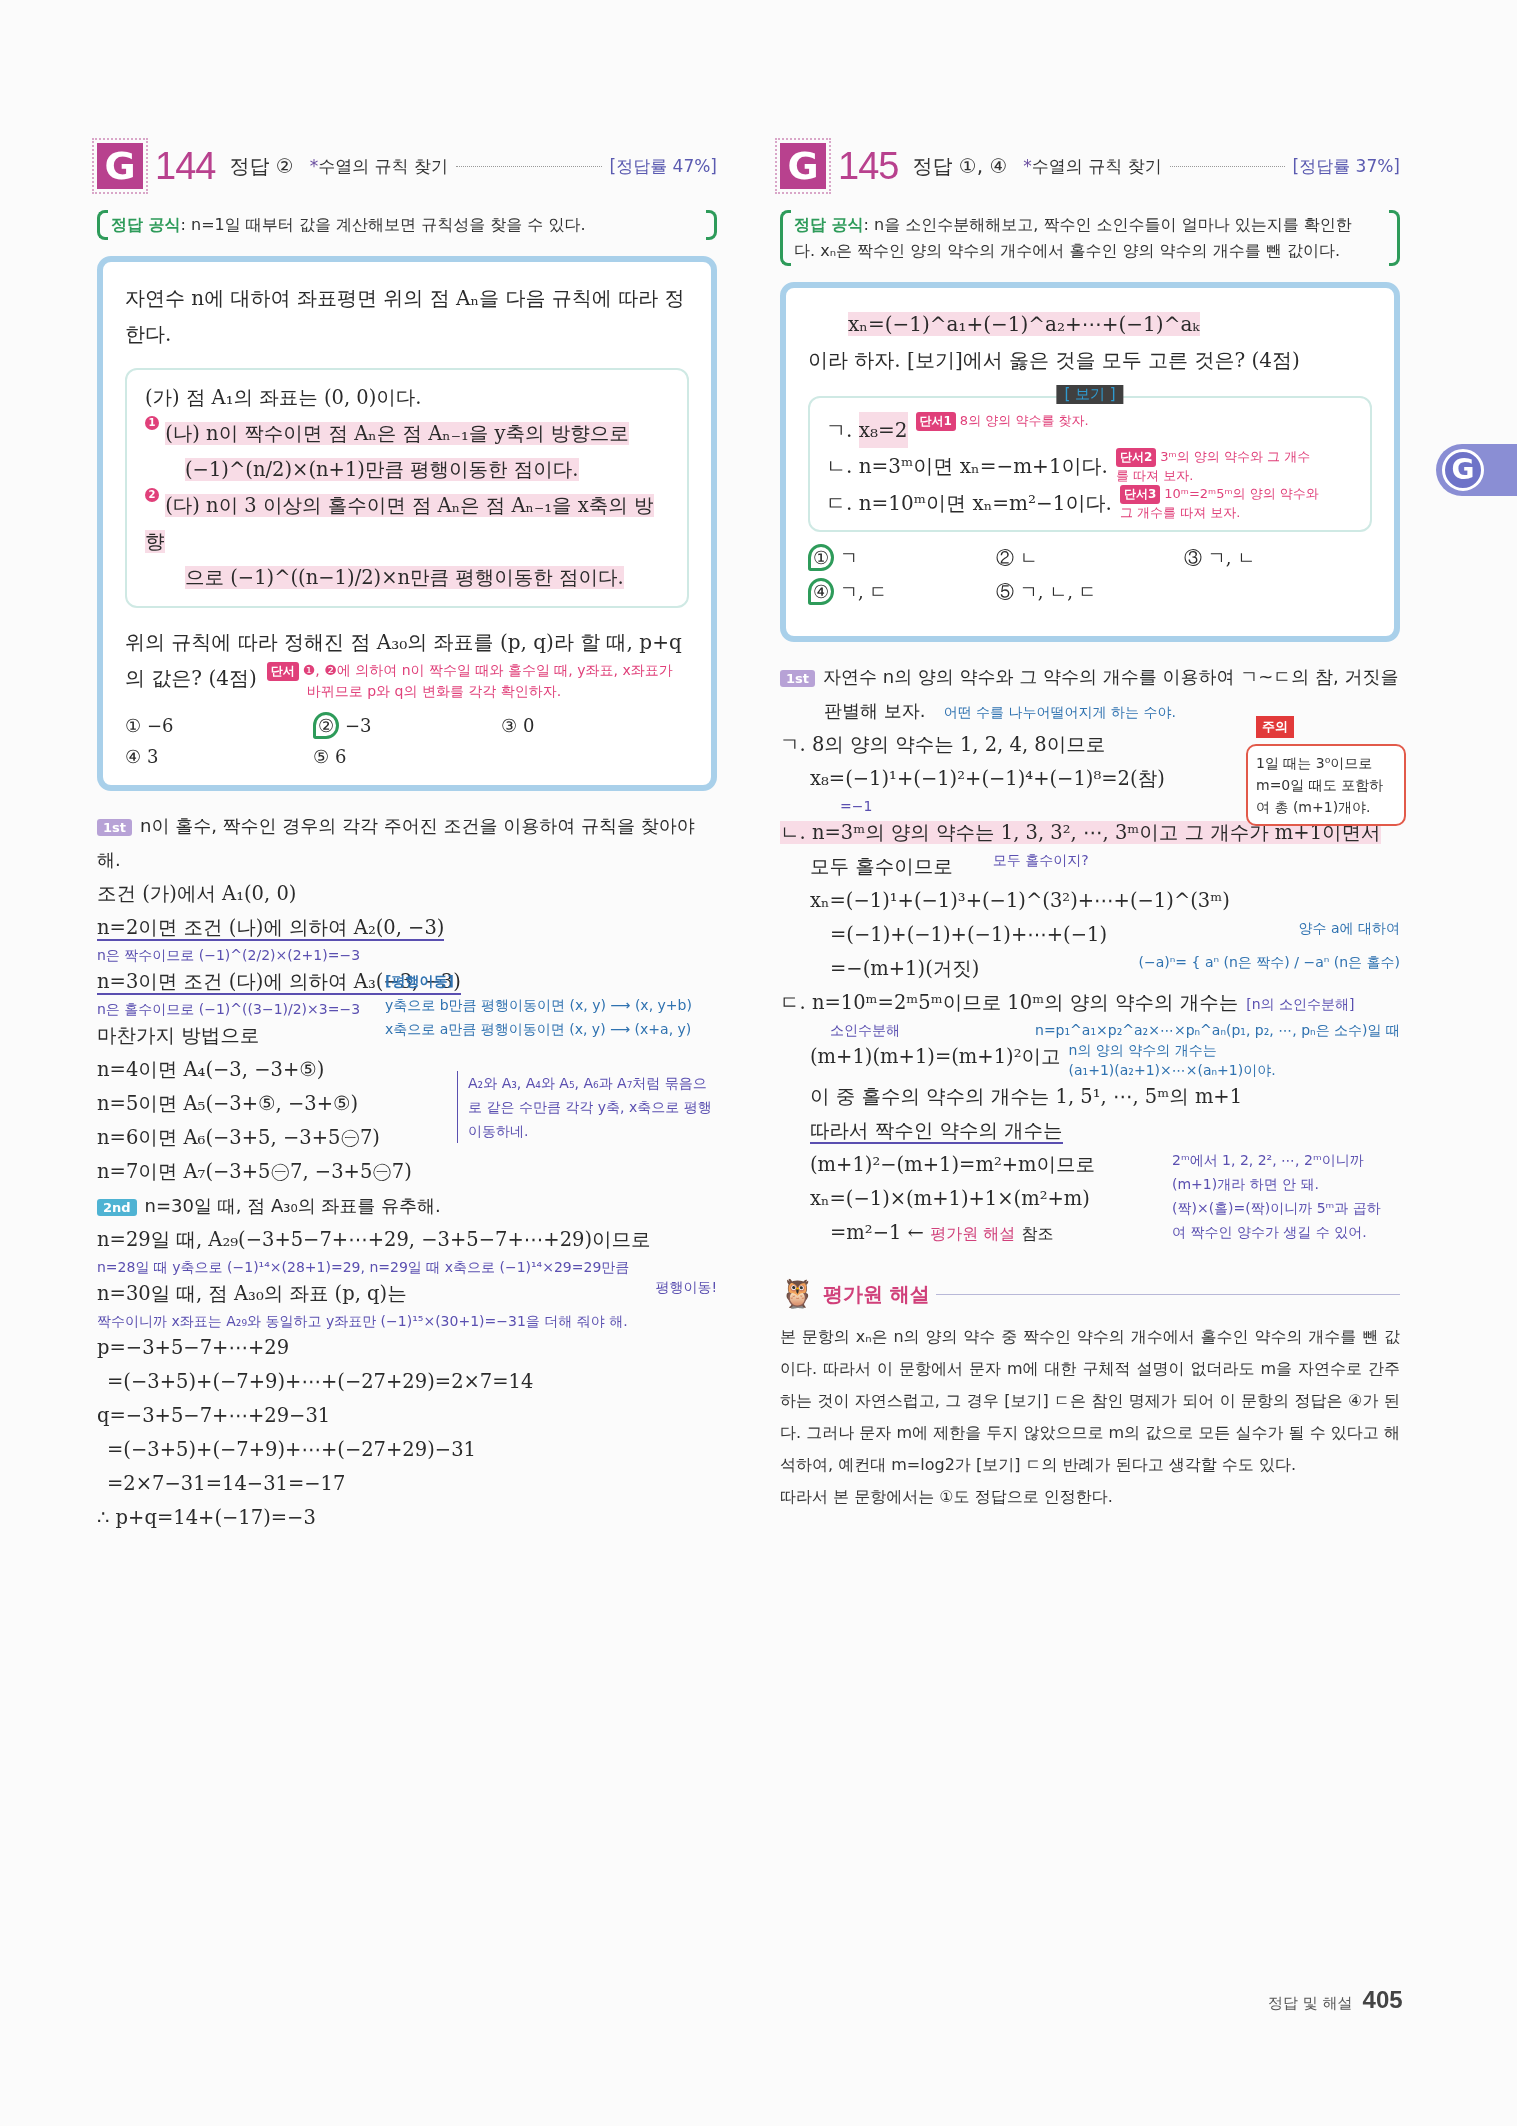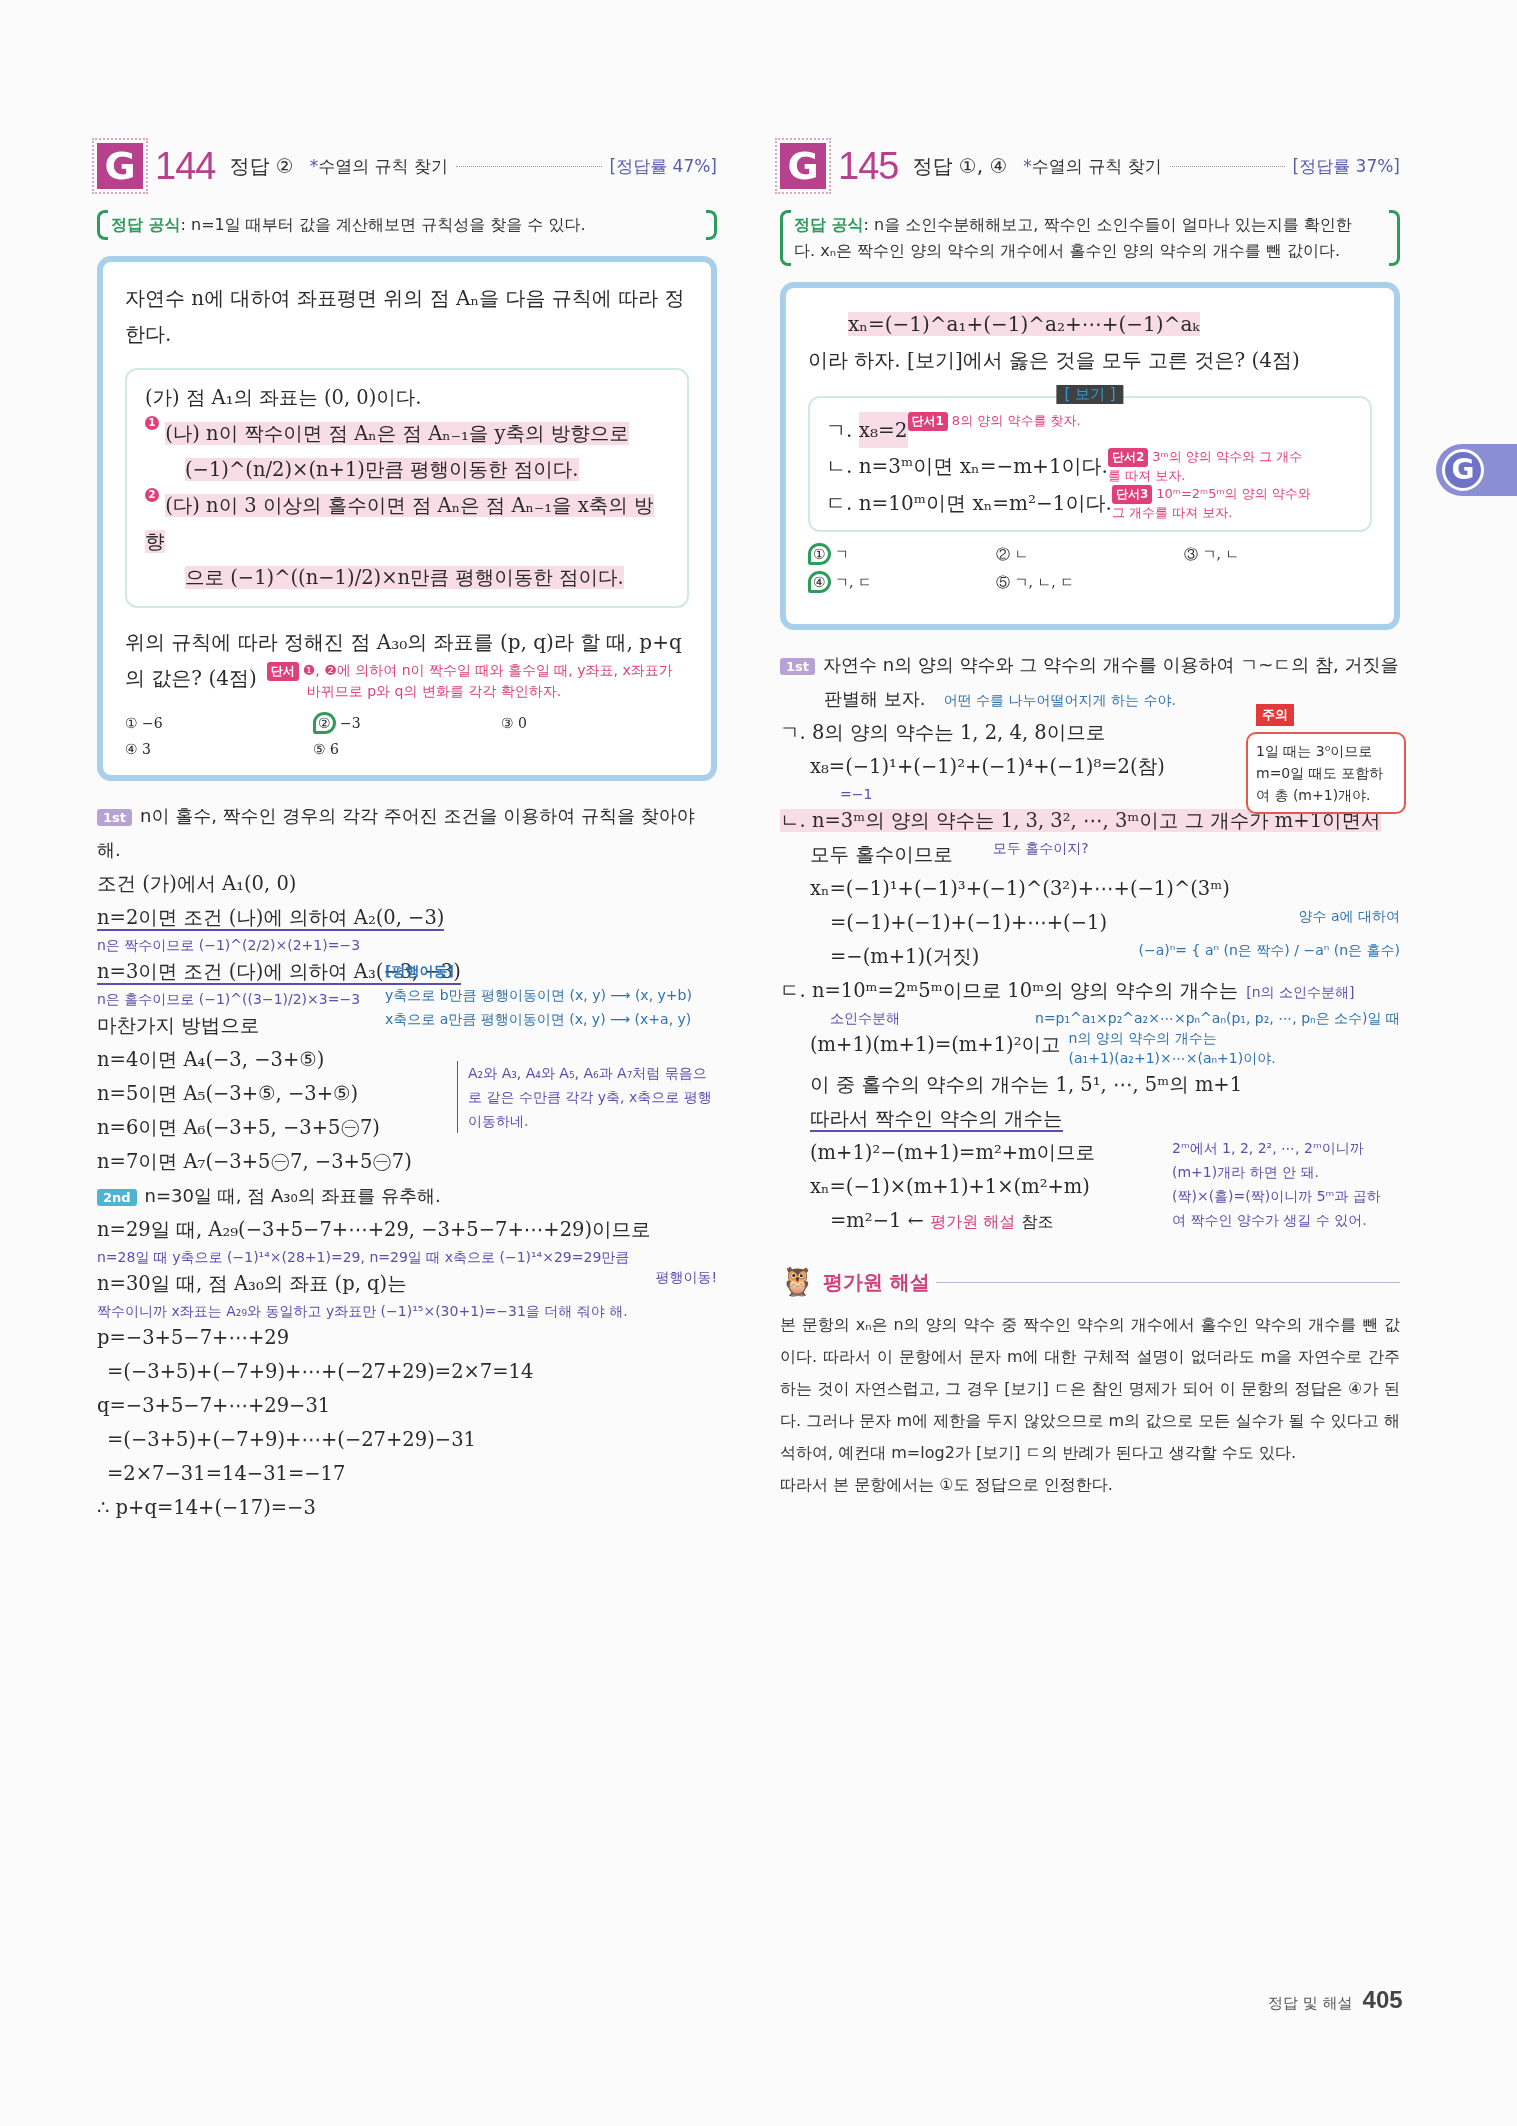--- a/index.html
+++ b/index.html
@@ -27,37 +27,37 @@
   .formula-tip::after { right: 0; border-left: none; border-radius: 0 8px 8px 0; }
 
   .qbox { margin-top: 14px; border: 6px solid #a9d0ea; border-radius: 14px; background: #fff; padding: 18px 22px; }
   .qtext { font-size: 20px; line-height: 36px; }
   .rules { border: 2px solid #cfe9e4; border-radius: 12px; margin: 16px 0; padding: 10px 18px; font-size: 19.5px; line-height: 36px; }
   .hl { background: #f8dce6; }
   .indent { padding-left: 40px; }
   .badge-num { display: inline-block; width: 14px; height: 14px; border-radius: 50%; background: #e0407a; color: #fff; font: bold 10px "DejaVu Sans", sans-serif; text-align: center; line-height: 14px; vertical-align: top; }
   .hint { font: 14px "DejaVu Sans", sans-serif; color: #e0407a; line-height: 20px; }
   .hint-tag { display: inline-block; background: #e0407a; color: #fff; font: bold 12px "DejaVu Sans", sans-serif; padding: 1px 4px; border-radius: 3px; margin-right: 4px; }
-  .choices { display: grid; grid-template-columns: 1fr 1fr 1fr; font-size: 14px; row-gap: 10px; margin-top: 14px; }
+  .choices { display: grid; grid-template-columns: 1fr 1fr 1fr; font-size: 18px; row-gap: 10px; margin-top: 14px; }
   .circled { border: 3px solid #2e9b5a; border-radius: 50% 50% 50% 10%; padding: 0 2px; }
 
   .sol { font-size: 19.5px; line-height: 34px; margin-top: 18px; position: relative; }
   .step { display: inline-block; color: #fff; font: bold 13px "DejaVu Sans", sans-serif; padding: 1px 6px; border-radius: 3px; margin-right: 8px; }
   .step.s1 { background: #b7a2d6; }
   .step.s2 { background: #4fb3d3; }
   .step-text { font: 18px "DejaVu Sans", sans-serif; }
   .note { font: 14px "DejaVu Sans", sans-serif; color: #5a4fb0; line-height: 20px; }
   .note-blue { font: 14px "DejaVu Sans", sans-serif; color: #2f72b0; line-height: 20px; }
   .ul { border-bottom: 2px solid #5a4fb0; }
   .side-note { position: absolute; font: 14px "DejaVu Sans", sans-serif; color: #5a4fb0; line-height: 24px; }
 
   .bogi { border: 2px solid #cfe9e4; border-radius: 12px; margin: 18px 0 14px; padding: 14px 16px 8px; position: relative; font-size: 20px; line-height: 36px; }
   .bogi-title { position: absolute; top: -13px; left: 50%; transform: translateX(-50%); background: #404040; padding: 0 8px; font: 15px "DejaVu Sans", sans-serif; color: #2f9bd0; }
   .bogi-row { display: flex; align-items: flex-start; }
-  .bogi-hint { font: 13px "DejaVu Sans", sans-serif; color: #e0407a; line-height: 18px; }
+  .bogi-hint { font: 13px "DejaVu Sans", sans-serif; color: #e0407a; line-height: 18px; margin-left: 8px; }
 
   .caution { position: absolute; right: -6px; width: 160px; border: 2px solid #e25a4a; border-radius: 10px; padding: 6px 8px; font: 14px "DejaVu Sans", sans-serif; line-height: 22px; color: #333; background: #fff; }
   .caution-tag { position: absolute; top: -30px; left: 8px; background: #e23a3a; color: #fff; font: bold 13px "DejaVu Sans", sans-serif; padding: 2px 6px; }
 
   .eval-head { display: flex; align-items: center; margin-top: 26px; }
   .eval-icon { font-size: 28px; margin-right: 8px; }
   .eval-title { font: bold 20px "DejaVu Sans", sans-serif; color: #d0407a; }
   .eval-line { flex: 1; height: 1px; background: #b8b8d8; margin-left: 6px; }
   .eval-body { font: 16px "DejaVu Sans", sans-serif; line-height: 32px; margin-top: 10px; color: #333; text-align: justify; }
 

